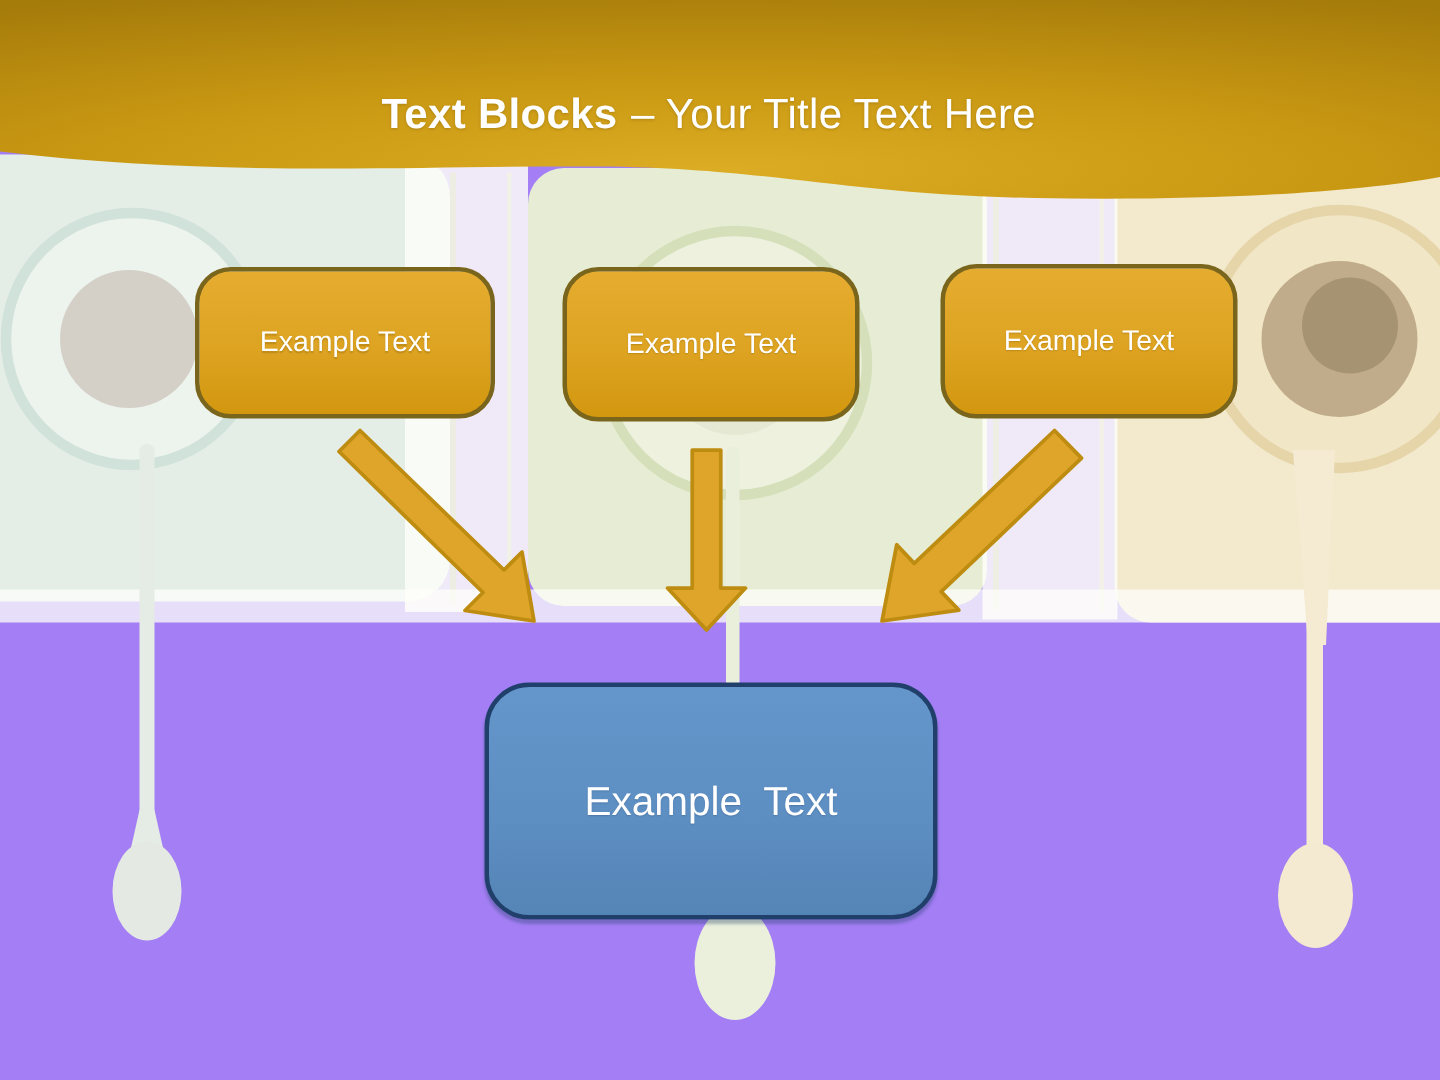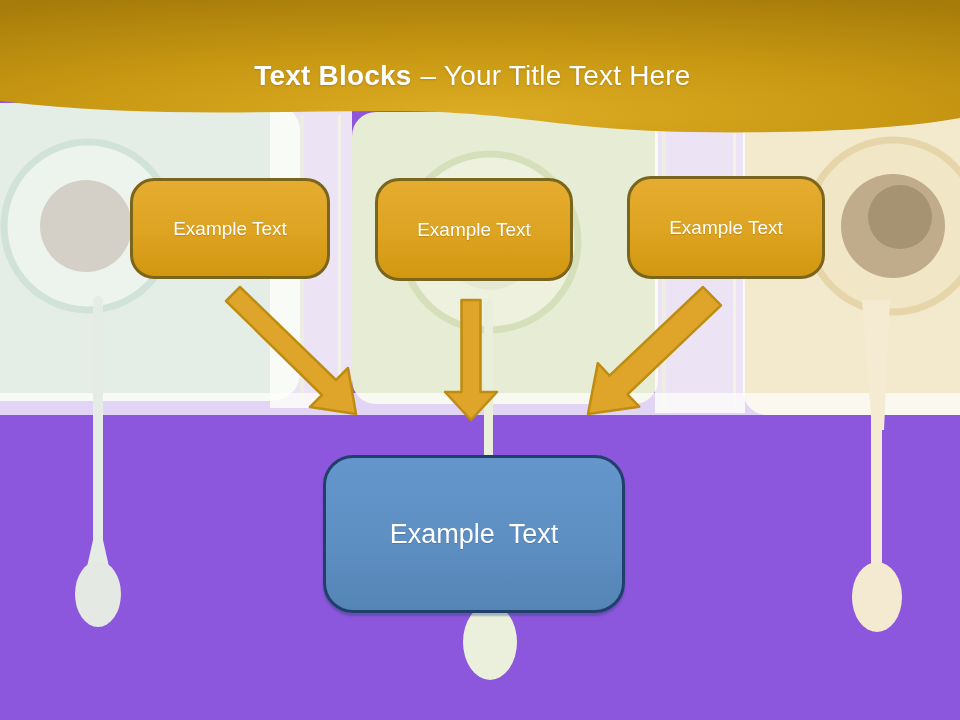--- a/index.html
+++ b/index.html
@@ -1,18 +1,18 @@
 <!DOCTYPE html>
 <html><head>
 <meta charset="utf-8">
 <style>
   html,body{margin:0;padding:0;background:#e8e8e8;}
   .stage{
     position:relative;width:960px;height:720px;overflow:hidden;
-    background:#6d28d9;font-family:"Liberation Sans",sans-serif;
+    background:#8b5cf6;font-family:"Liberation Sans",sans-serif;
   }
   .stage svg{position:absolute;left:0;top:0;}
   
   #photo-layer{z-index:1;}
   #header-layer{z-index:3;}
   #arrow-layer{z-index:5;}
   
   .title{
     position:absolute;left:0;top:54px;width:945px;z-index:4;
     text-align:center;color:#FFFFFF;font-size:28px;line-height:44px;

